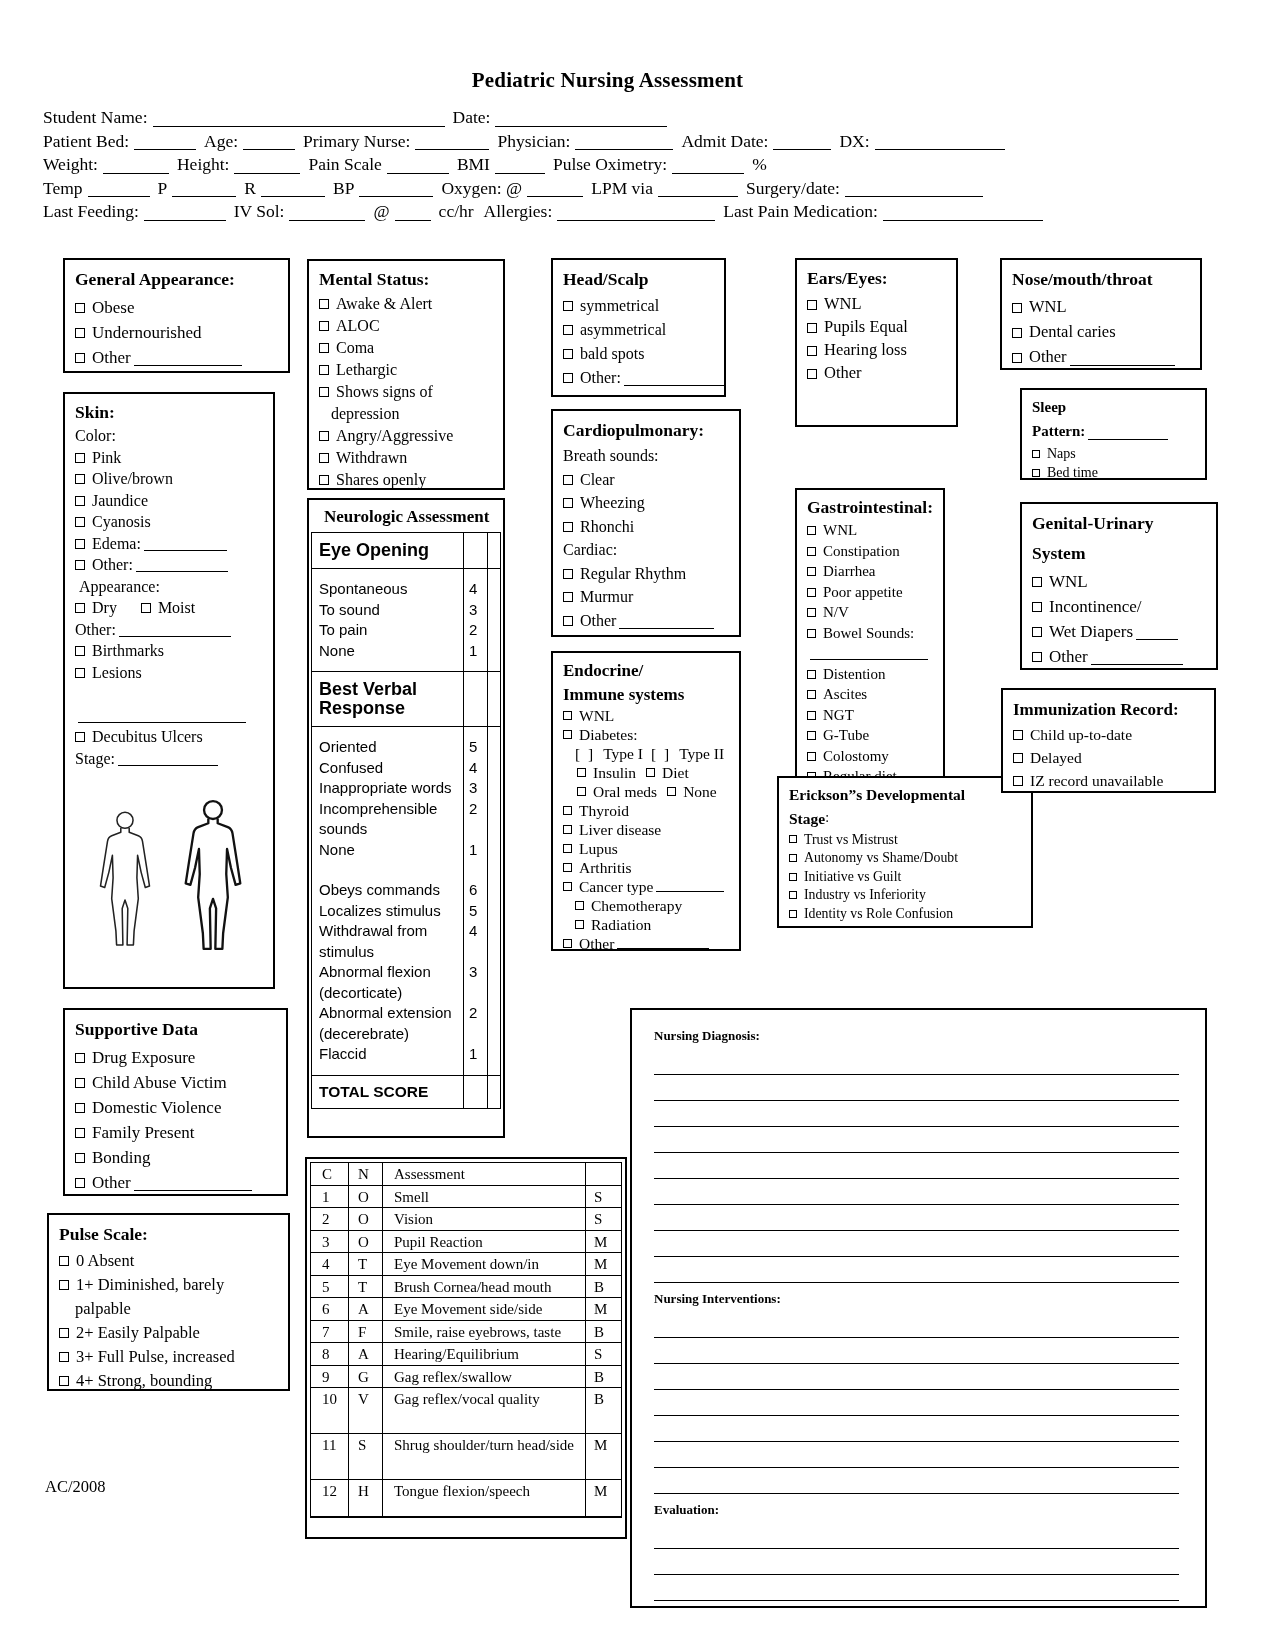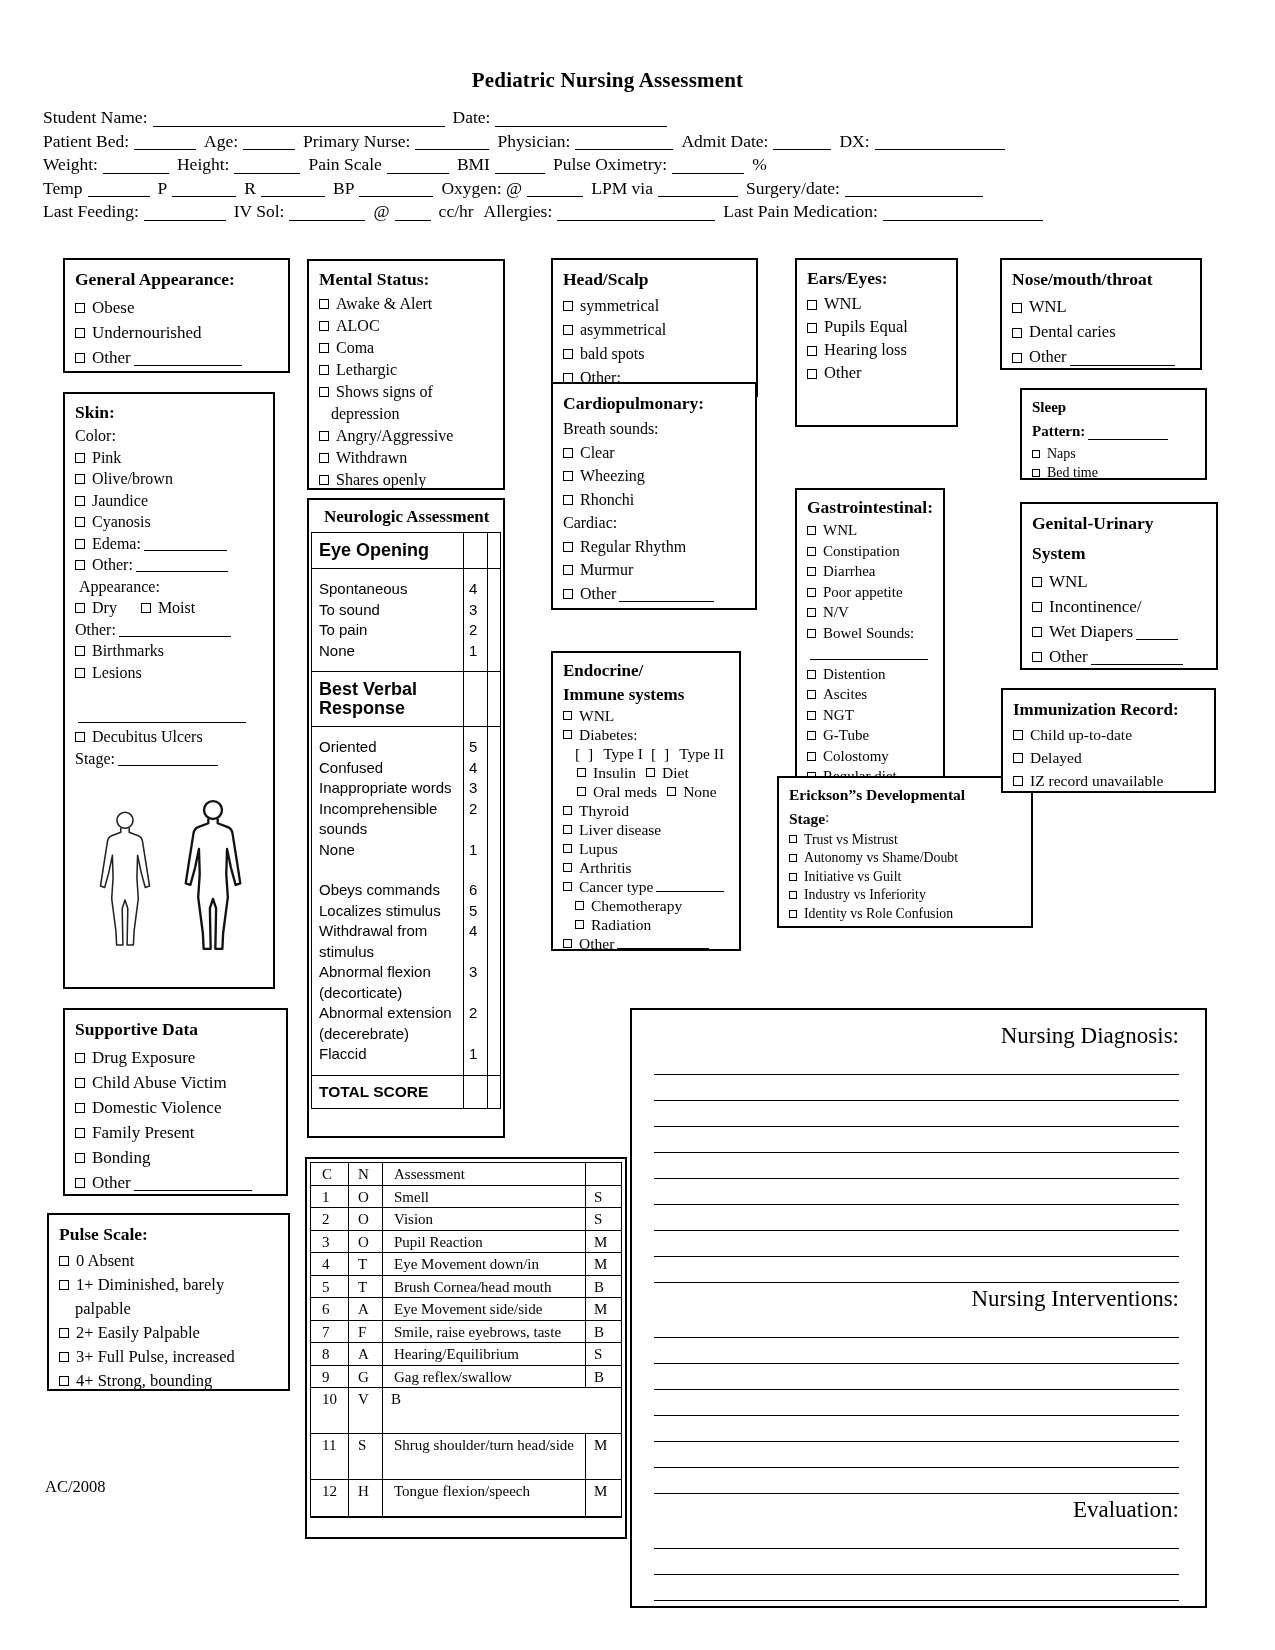--- a/index.html
+++ b/index.html
@@ -38,21 +38,21 @@
   
   #cranial-box{padding:3px;}
   .ctable{border:1.6px solid #000;font-size:15px;line-height:18px;}
   .crow{display:flex;align-items:stretch;border-bottom:1.3px solid #000;min-height:22.5px;box-sizing:border-box;}
   .cc{width:37px;padding:2px 0 0 11px;box-sizing:border-box;}
   .cn{width:34px;border-left:1.3px solid #000;padding:2px 0 0 9px;box-sizing:border-box;}
   .ca{flex:1;border-left:1.3px solid #000;padding:2px 0 0 11px;}
   .cr{width:36px;border-left:1.3px solid #000;padding:2px 0 0 8px;box-sizing:border-box;}
   
   #nursing-box{padding:10px 26px 8px 22px;}
-  .nslabel{font-weight:400;font-size:23px;line-height:26px;margin-top:3px;text-align:right;}
+  .nslabel{font-weight:700;font-size:13px;line-height:26px;margin-top:3px;}
   .bline{height:25px;border-bottom:1.6px solid #000;}
   .figures{display:flex;justify-content:space-evenly;align-items:flex-end;margin-top:8px;height:205px;}
   .footer{position:absolute;left:45px;top:1477px;font-size:16.5px;}
 </style>
 </head>
 <body>
 
 <div class="page">
 
   <div class="ptitle">Pediatric Nursing Assessment</div>
@@ -489,38 +489,39 @@
         </div>
         <div class="crow">
           <div class="cc">9</div>
           <div class="cn">G</div>
           <div class="ca">Gag reflex/swallow</div>
           <div class="cr">B</div>
         </div>
         <div class="crow" style="min-height: 46px;">
           <div class="cc">10</div>
           <div class="cn">V</div>
+          <div class="ca">Gag reflex/vocal quality</div>
           <div class="cr">B</div>
         </div>
         <div class="crow" style="min-height: 46px;">
           <div class="cc">11</div>
           <div class="cn">S</div>
           <div class="ca">Shrug shoulder/turn head/side</div>
           <div class="cr">M</div>
         </div>
         <div class="crow" style="min-height: 37px;">
           <div class="cc">12</div>
           <div class="cn">H</div>
           <div class="ca">Tongue flexion/speech</div>
           <div class="cr">M</div>
         </div>
       </div>
   </div>
 
-  <div class="box" style="left:551px;top:258px;width:207px;height:139px;--fs:16px;--lh:24px;">
+  <div class="box" style="left:551px;top:258px;width:175px;height:139px;--fs:16px;--lh:24px;">
       <div>
         <div class="row trow">
           <span class="txt tl">Head/Scalp</span>
         </div>
         <div class="row">
           <span class="cbx"></span>
           <span class="txt">symmetrical</span>
         </div>
         <div class="row">
           <span class="cbx"></span>
@@ -531,21 +532,21 @@
           <span class="txt">bald spots</span>
         </div>
         <div class="row">
           <span class="cbx"></span>
           <span class="txt">Other:</span>
           <span class="ul" style="width: 100px;"></span>
         </div>
       </div>
     </div>
 
-  <div class="box" style="left:551px;top:382px;width:206px;height:228px;--fs:16px;--lh:23.5px;">
+  <div class="box" style="left:551px;top:409px;width:190px;height:228px;--fs:16px;--lh:23.5px;">
       <div>
         <div class="row trow">
           <span class="txt tl">Cardiopulmonary:</span>
         </div>
         <div class="row">
           <span class="txt">Breath sounds:</span>
         </div>
         <div class="row">
           <span class="cbx"></span>
           <span class="txt">Clear</span>

